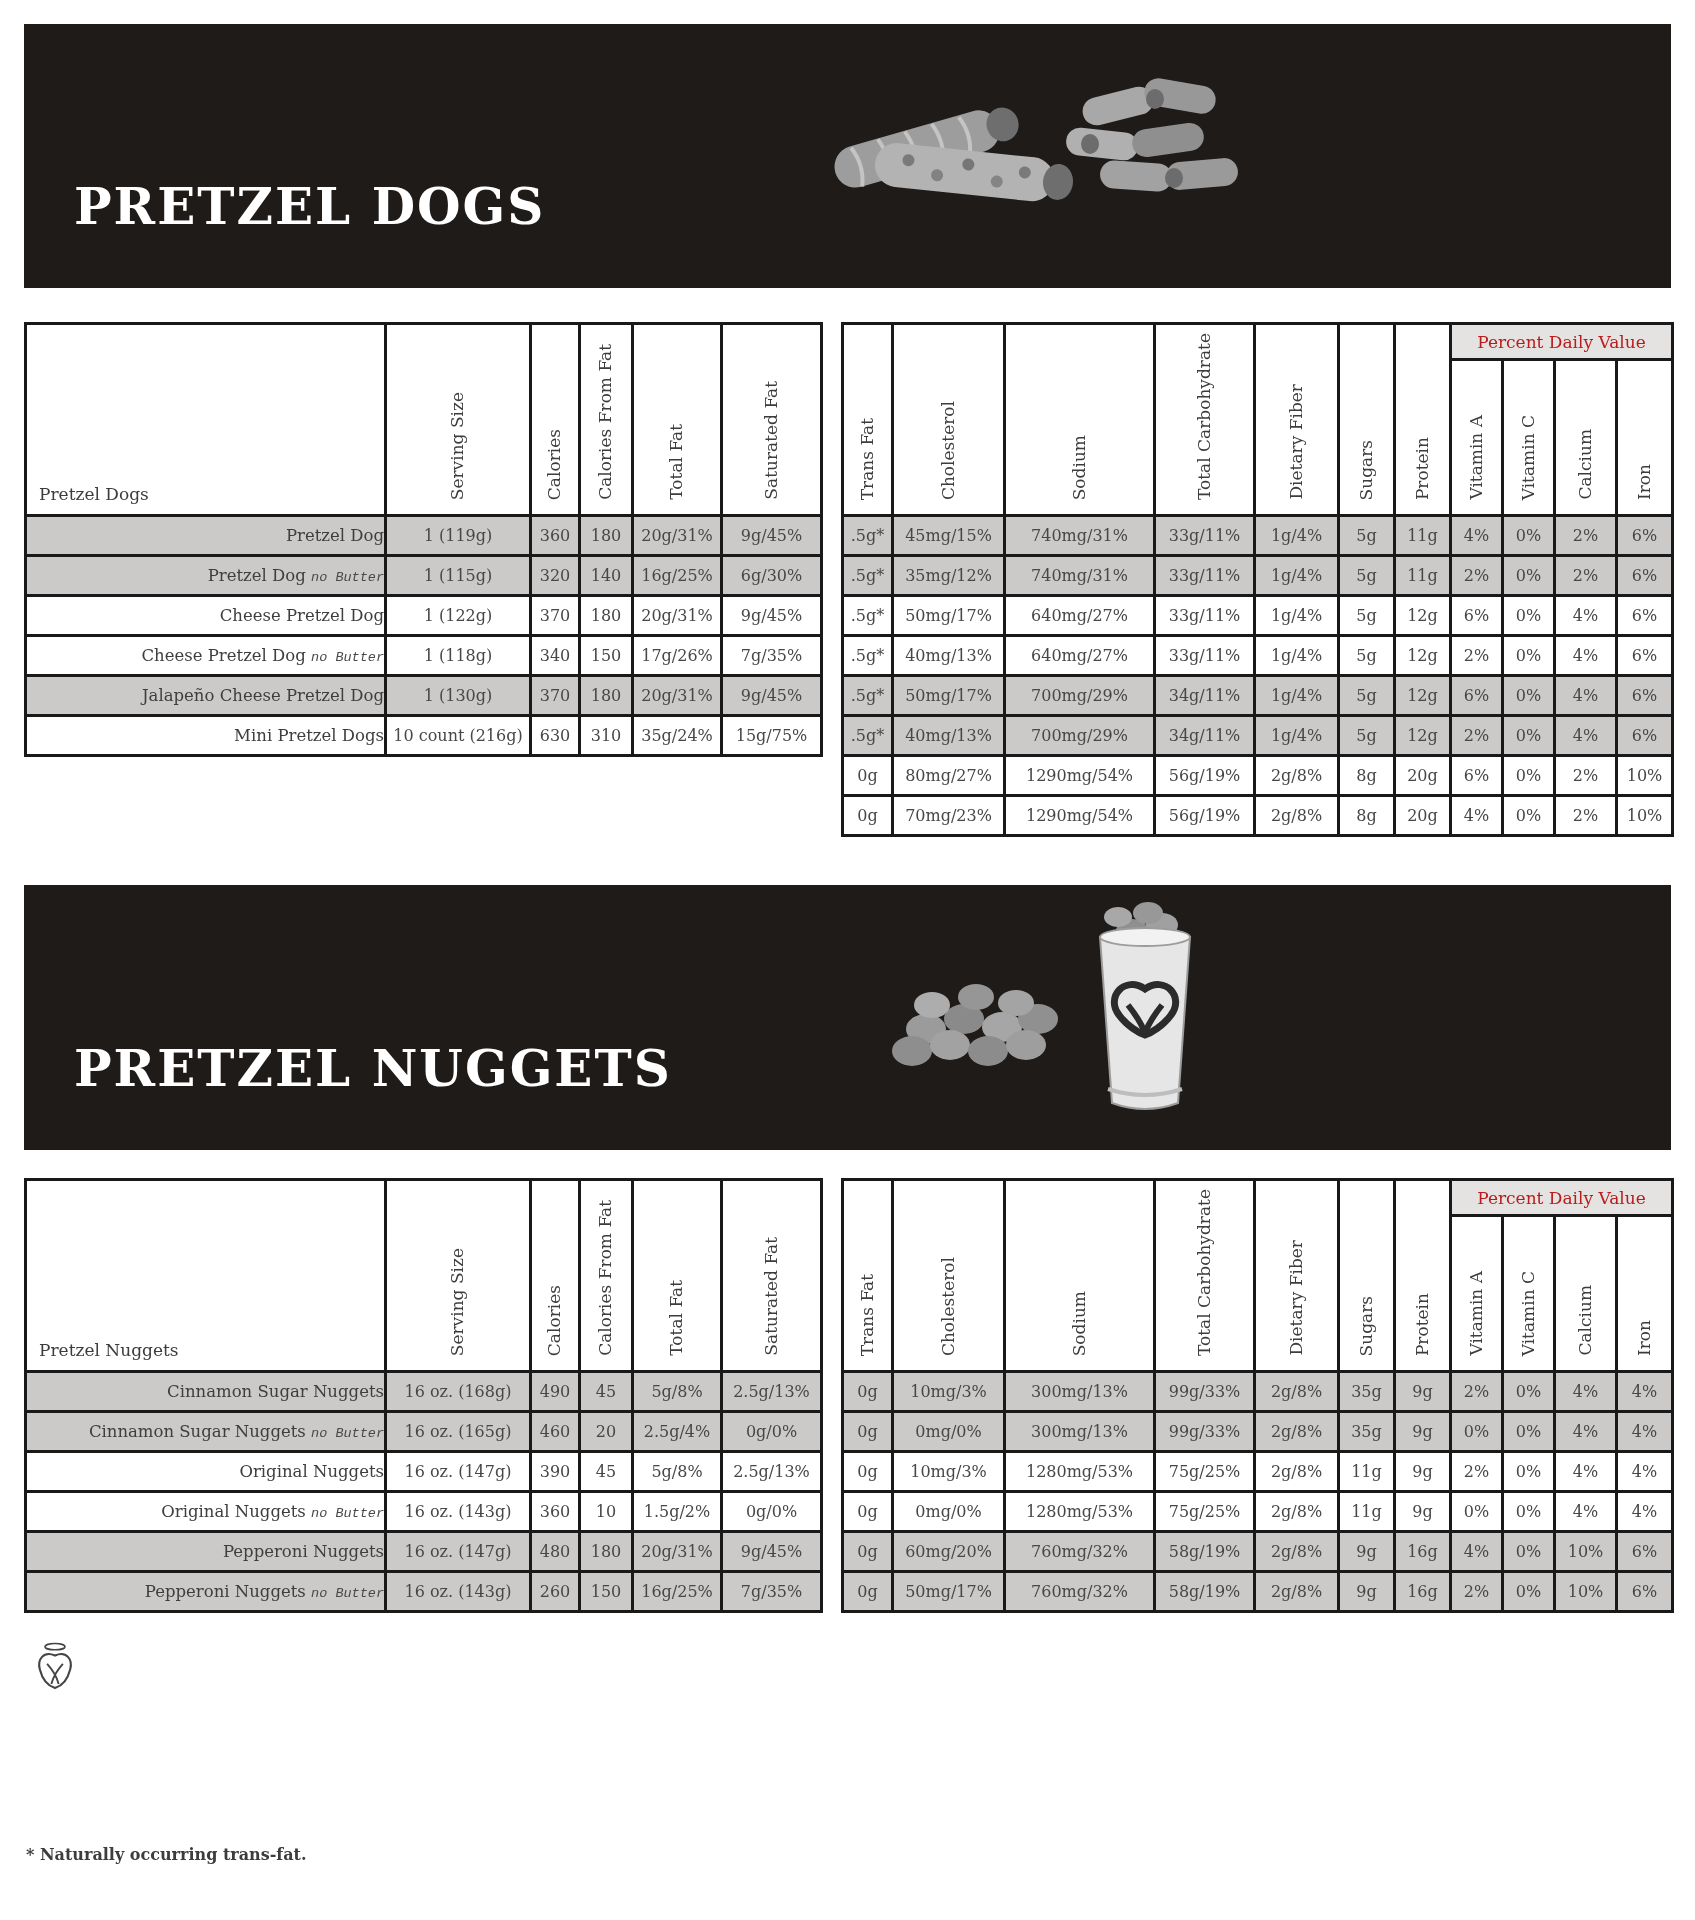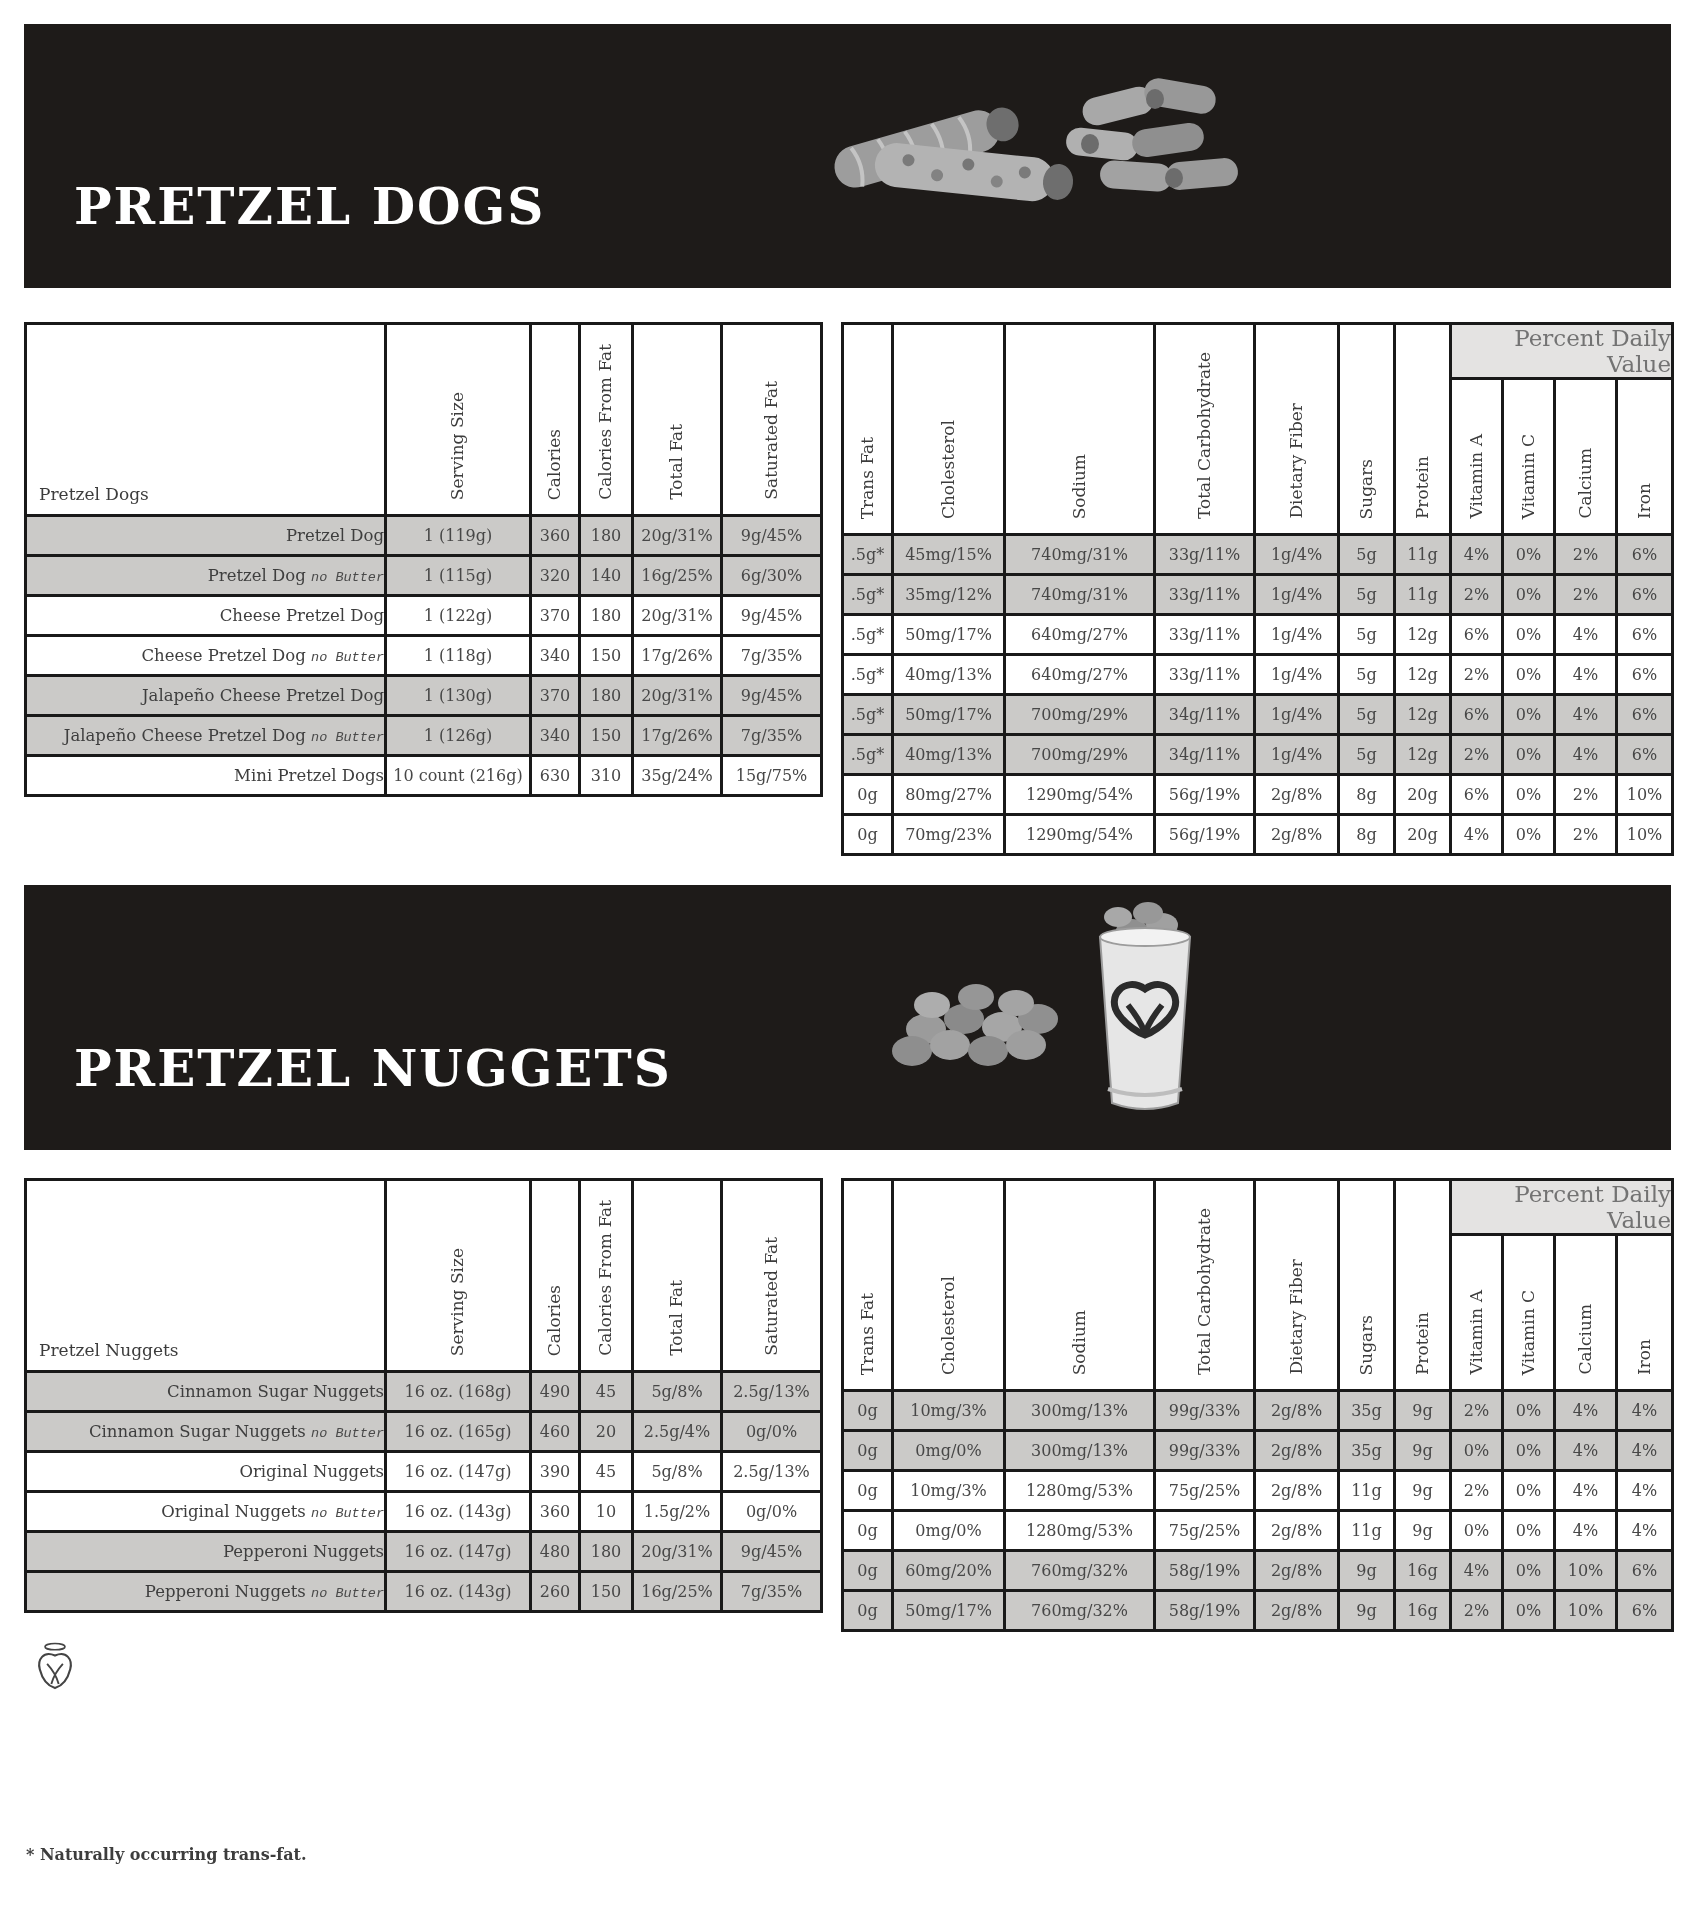--- a/index.html
+++ b/index.html
@@ -26,22 +26,22 @@
   .tbl-nuggets{top:1178px;}
 
   th,td{border:3px solid var(--border);overflow:hidden;}
   thead th{background:#fff;vertical-align:bottom;text-align:center;padding:0 0 10px 0;font-weight:normal;}
   .tbl-left thead tr{height:192px;}
   .tbl-right tr.pdv-row{height:36px;}
   .tbl-right tr.pdv-sub{height:156px;}
   .vtext{writing-mode:vertical-rl;transform:rotate(180deg);display:inline-block;
     font-size:17px;color:var(--label);line-height:1.05;white-space:nowrap;}
   .rowlabel-cell{text-align:left;padding:0 0 10px 12px;font-size:17px;color:var(--label);}
-  .pdv-cell{background:var(--pdv);vertical-align:middle;text-align:right;
-    font-size:23px;color:#737373;padding:0;}
+  .pdv-cell{background:var(--pdv);vertical-align:middle;text-align:center;
+    font-size:17px;color:#b91c1c;padding:0;}
 
   tbody tr{height:40px;}
   tbody td{font-size:16px;color:var(--txt);text-align:center;padding:0;}
   tbody tr.shaded td{background:var(--shade);}
   tbody tr.plain td{background:#ffffff;}
   td.name-cell{text-align:right;padding-left:12px;color:#3e3e3e;font-size:16.5px;}
   .suffix{font-style:italic;font-size:13.5px;color:#4a4a4a;font-family:Liberation Mono, monospace;}
 
   .note{position:absolute;left:34px;top:1640px;display:flex;align-items:center;gap:16px;}
   .note-text{font-size:17px;color:#454545;}
@@ -136,28 +136,20 @@
           <td class="value-cell">7g/35%</td>
         </tr>
         <tr class="shaded">
           <td class="name-cell">Jalapeño Cheese Pretzel Dog</td>
           <td class="value-cell">1 (130g)</td>
           <td class="value-cell">370</td>
           <td class="value-cell">180</td>
           <td class="value-cell">20g/31%</td>
           <td class="value-cell">9g/45%</td>
         </tr>
-        <tr class="shaded">
-          <td class="name-cell">Jalapeño Cheese Pretzel Dog <i class="suffix">no Butter</i></td>
-          <td class="value-cell">1 (126g)</td>
-          <td class="value-cell">340</td>
-          <td class="value-cell">150</td>
-          <td class="value-cell">17g/26%</td>
-          <td class="value-cell">7g/35%</td>
-        </tr>
         <tr class="plain">
           <td class="name-cell">Mini Pretzel Dogs</td>
           <td class="value-cell">10 count (216g)</td>
           <td class="value-cell">630</td>
           <td class="value-cell">310</td>
           <td class="value-cell">35g/24%</td>
           <td class="value-cell">15g/75%</td>
         </tr>
       </tbody>
     </table>

